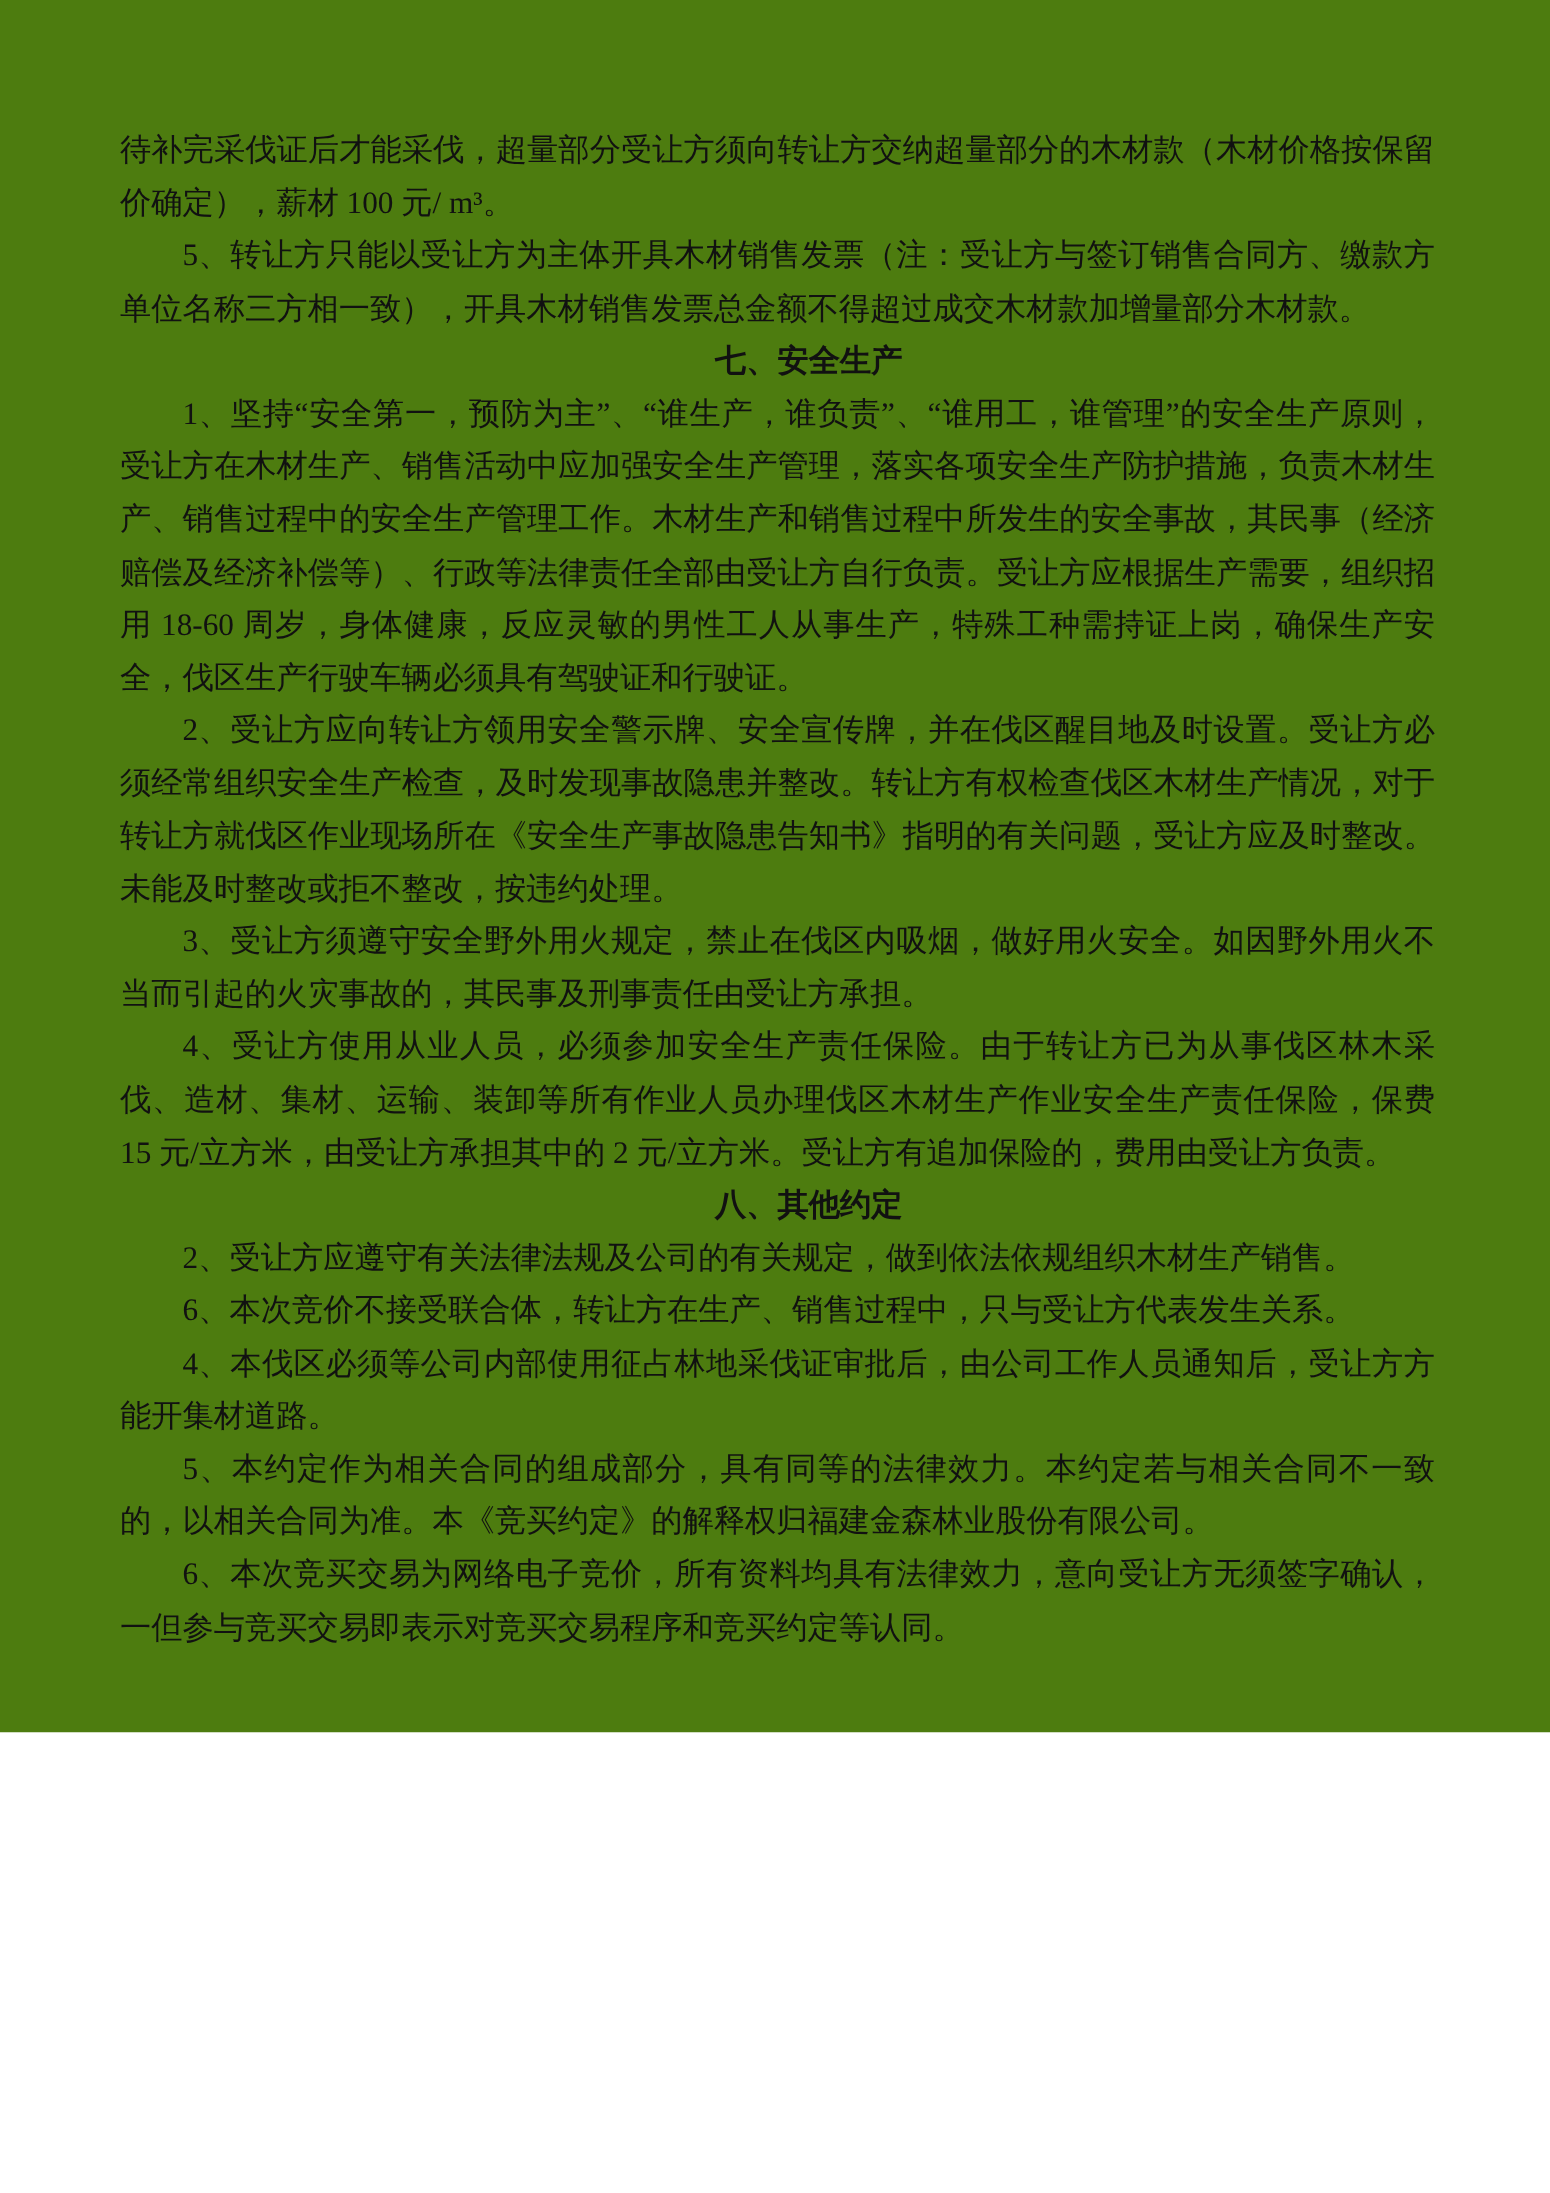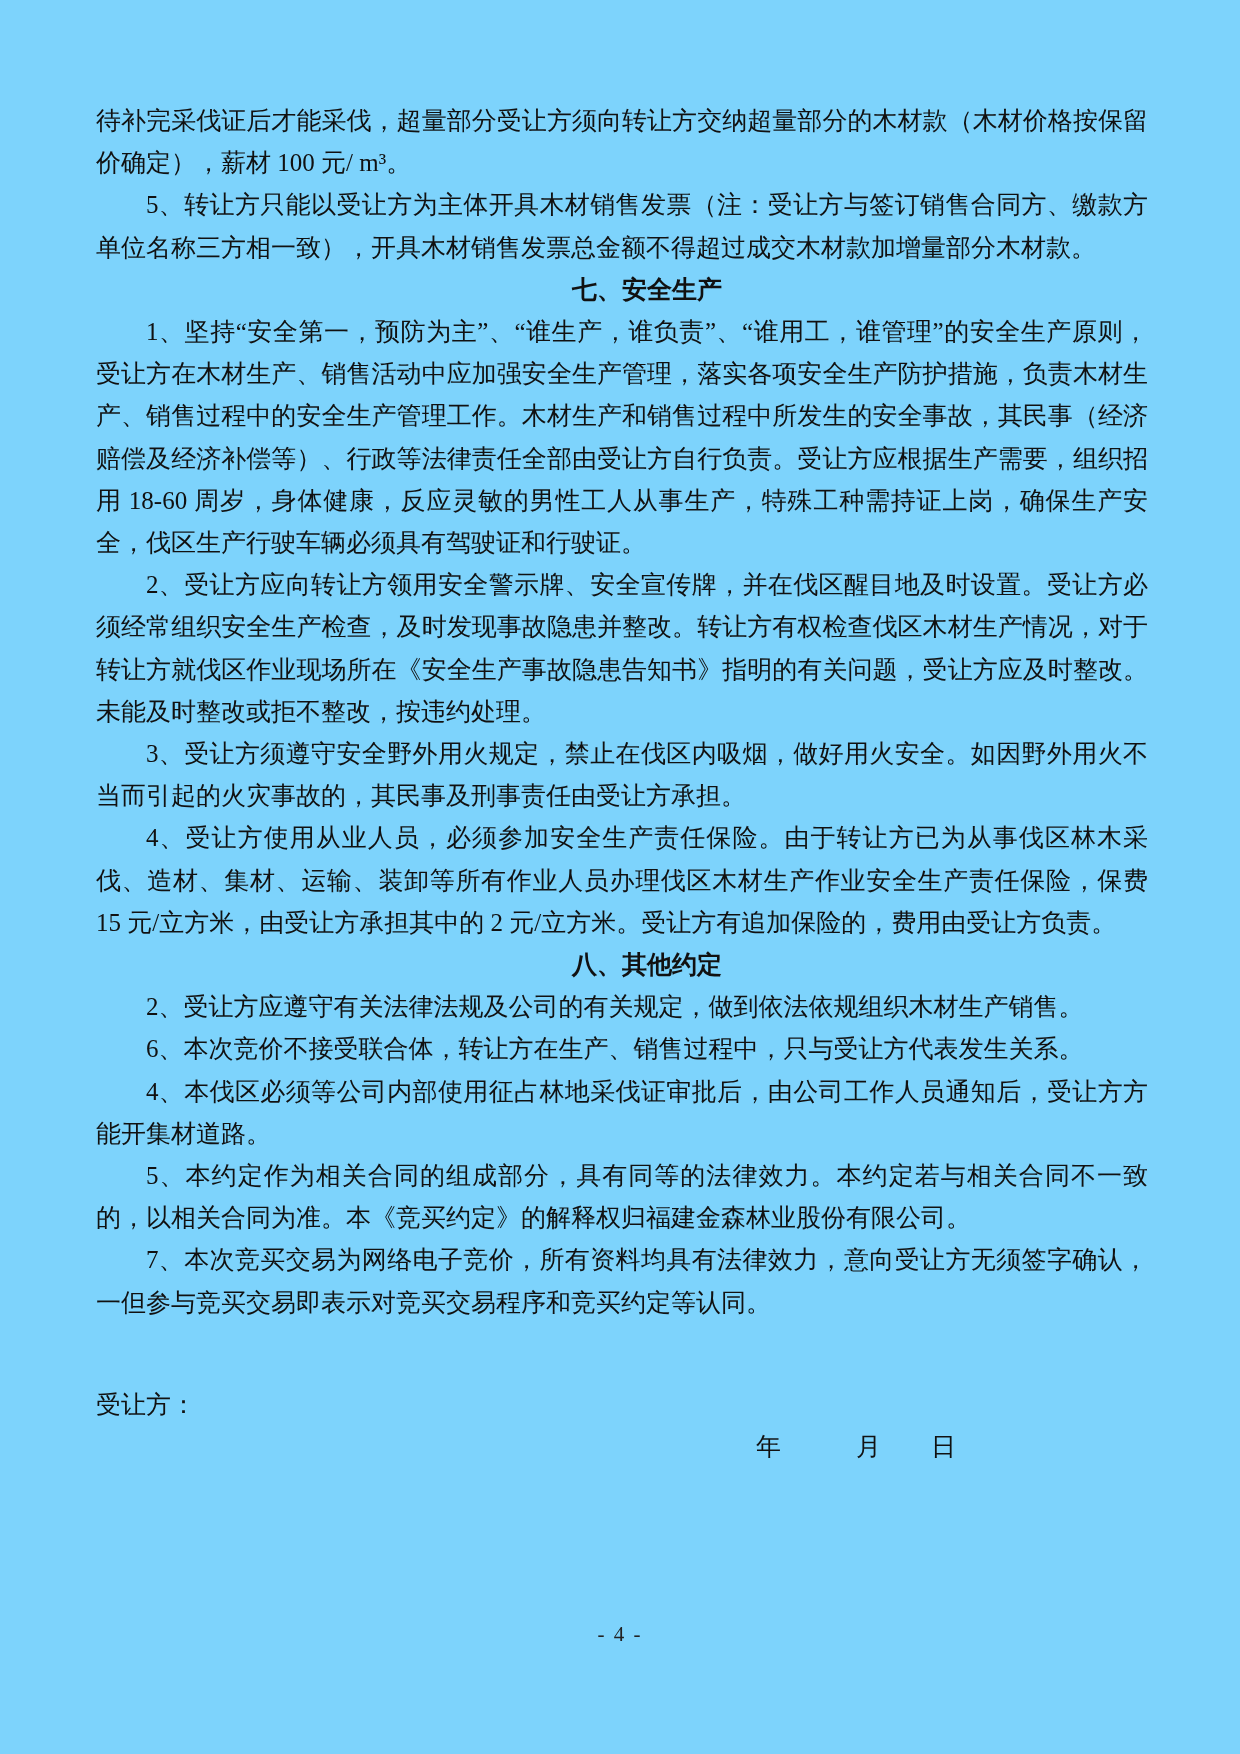--- a/index.html
+++ b/index.html
@@ -3,22 +3,22 @@
 <meta charset="utf-8">
 <style>
   html, body {
     margin: 0;
     padding: 0;
     background: #ffffff;
   }
   .page {
     position: relative;
     width: 1240px;
-    height: 1754px;
-    background: #7dd3fc;
+    height: 1386px;
+    background: #4d7c0f;
     color: #111111;
     font-family: "Liberation Serif", "DejaVu Serif", serif;
     overflow: hidden;
   }
   .content {
     position: absolute;
     left: 96px;
     top: 100px;
     width: 1052px;
     font-size: 25px;
@@ -83,21 +83,21 @@
     <p class="heading">七、安全生产</p>
     <p class="indent">1、坚持“安全第一，预防为主”、“谁生产，谁负责”、“谁用工，谁管理”的安全生产原则，受让方在木材生产、销售活动中应加强安全生产管理，落实各项安全生产防护措施，负责木材生产、销售过程中的安全生产管理工作。木材生产和销售过程中所发生的安全事故，其民事（经济赔偿及经济补偿等）、行政等法律责任全部由受让方自行负责。受让方应根据生产需要，组织招用 18-60 周岁，身体健康，反应灵敏的男性工人从事生产，特殊工种需持证上岗，确保生产安全，伐区生产行驶车辆必须具有驾驶证和行驶证。</p>
     <p class="indent">2、受让方应向转让方领用安全警示牌、安全宣传牌，并在伐区醒目地及时设置。受让方必须经常组织安全生产检查，及时发现事故隐患并整改。转让方有权检查伐区木材生产情况，对于转让方就伐区作业现场所在《安全生产事故隐患告知书》指明的有关问题，受让方应及时整改。未能及时整改或拒不整改，按违约处理。</p>
     <p class="indent">3、受让方须遵守安全野外用火规定，禁止在伐区内吸烟，做好用火安全。如因野外用火不当而引起的火灾事故的，其民事及刑事责任由受让方承担。</p>
     <p class="indent">4、受让方使用从业人员，必须参加安全生产责任保险。由于转让方已为从事伐区林木采伐、造材、集材、运输、装卸等所有作业人员办理伐区木材生产作业安全生产责任保险，保费 15 元/立方米，由受让方承担其中的 2 元/立方米。受让方有追加保险的，费用由受让方负责。</p>
     <p class="heading">八、其他约定</p>
     <p class="indent">2、受让方应遵守有关法律法规及公司的有关规定，做到依法依规组织木材生产销售。</p>
     <p class="indent">6、本次竞价不接受联合体，转让方在生产、销售过程中，只与受让方代表发生关系。</p>
     <p class="indent">4、本伐区必须等公司内部使用征占林地采伐证审批后，由公司工作人员通知后，受让方方能开集材道路。</p>
     <p class="indent">5、本约定作为相关合同的组成部分，具有同等的法律效力。本约定若与相关合同不一致的，以相关合同为准。本《竞买约定》的解释权归福建金森林业股份有限公司。</p>
-    <p class="indent">7、本次竞买交易为网络电子竞价，所有资料均具有法律效力，意向受让方无须签字确认，一但参与竞买交易即表示对竞买交易程序和竞买约定等认同。</p>
+    <p class="indent">6、本次竞买交易为网络电子竞价，所有资料均具有法律效力，意向受让方无须签字确认，一但参与竞买交易即表示对竞买交易程序和竞买约定等认同。</p>
 
     <div class="sig-row">
       <span class="sig-left">受让方：</span>
     </div>
     <div class="date-row">
       <span class="date-line">年　　　月　　日</span>
     </div>
   </div>
 
   <div class="footer">- 4 -</div>

